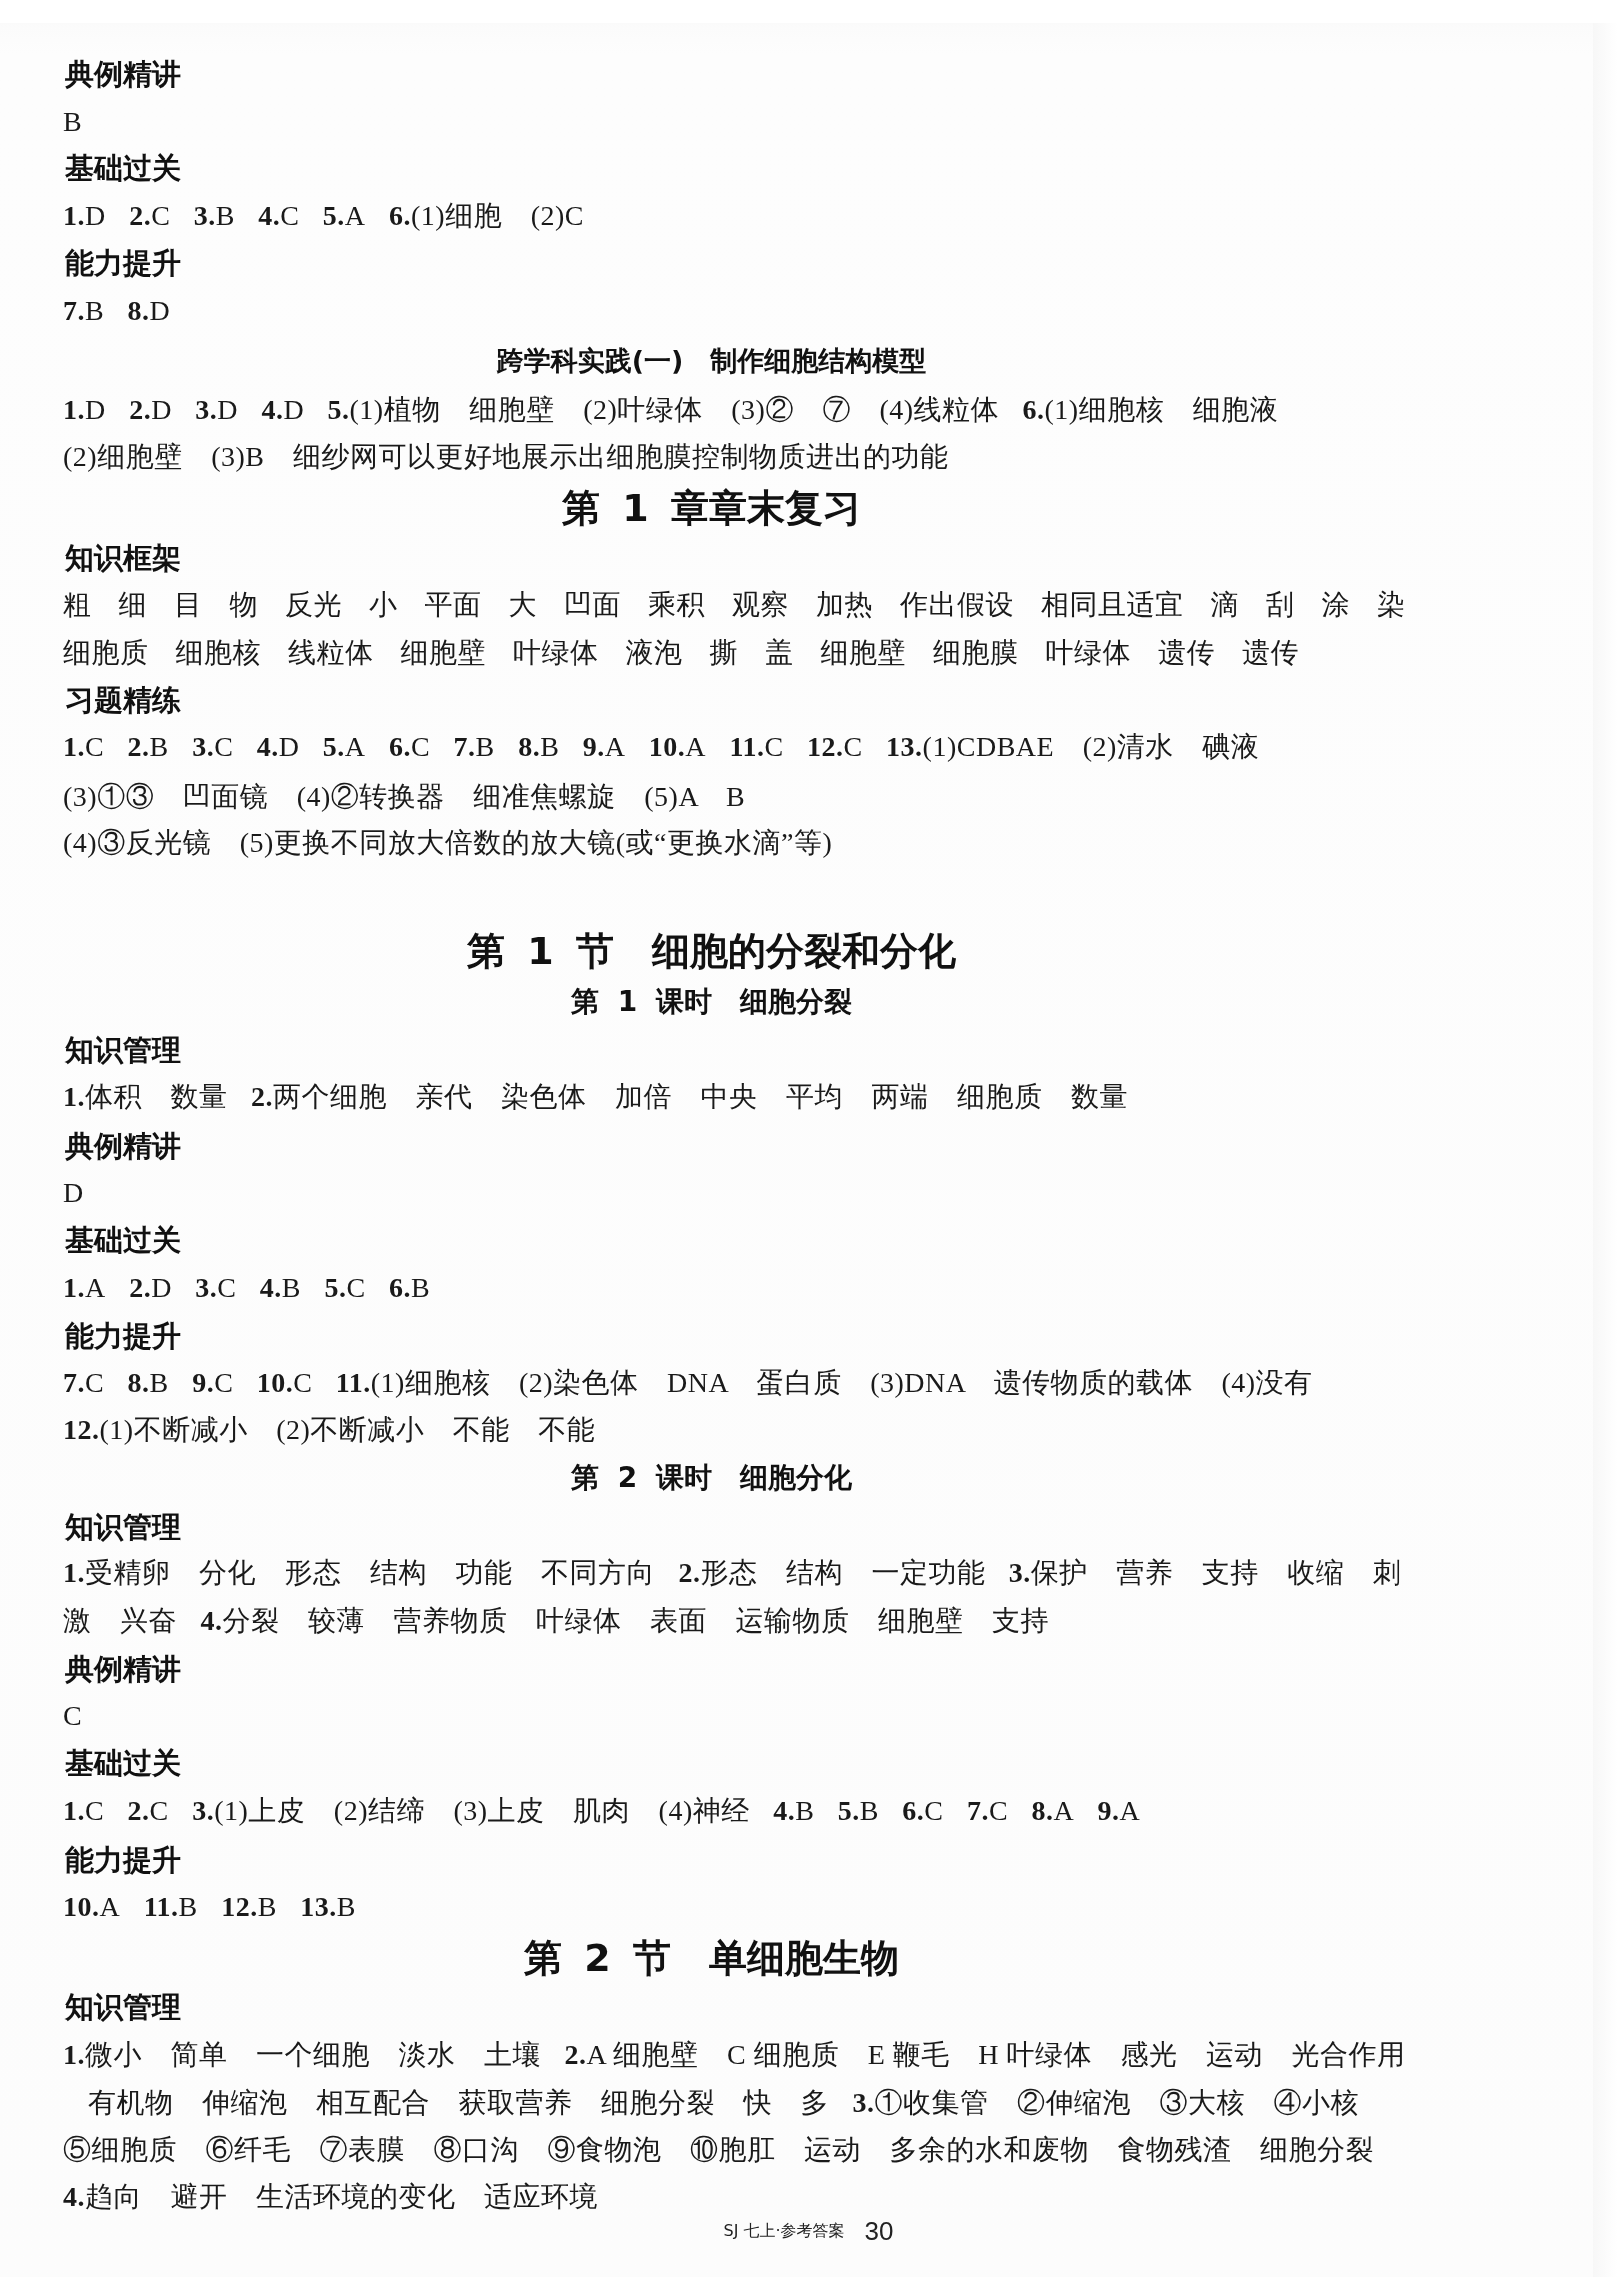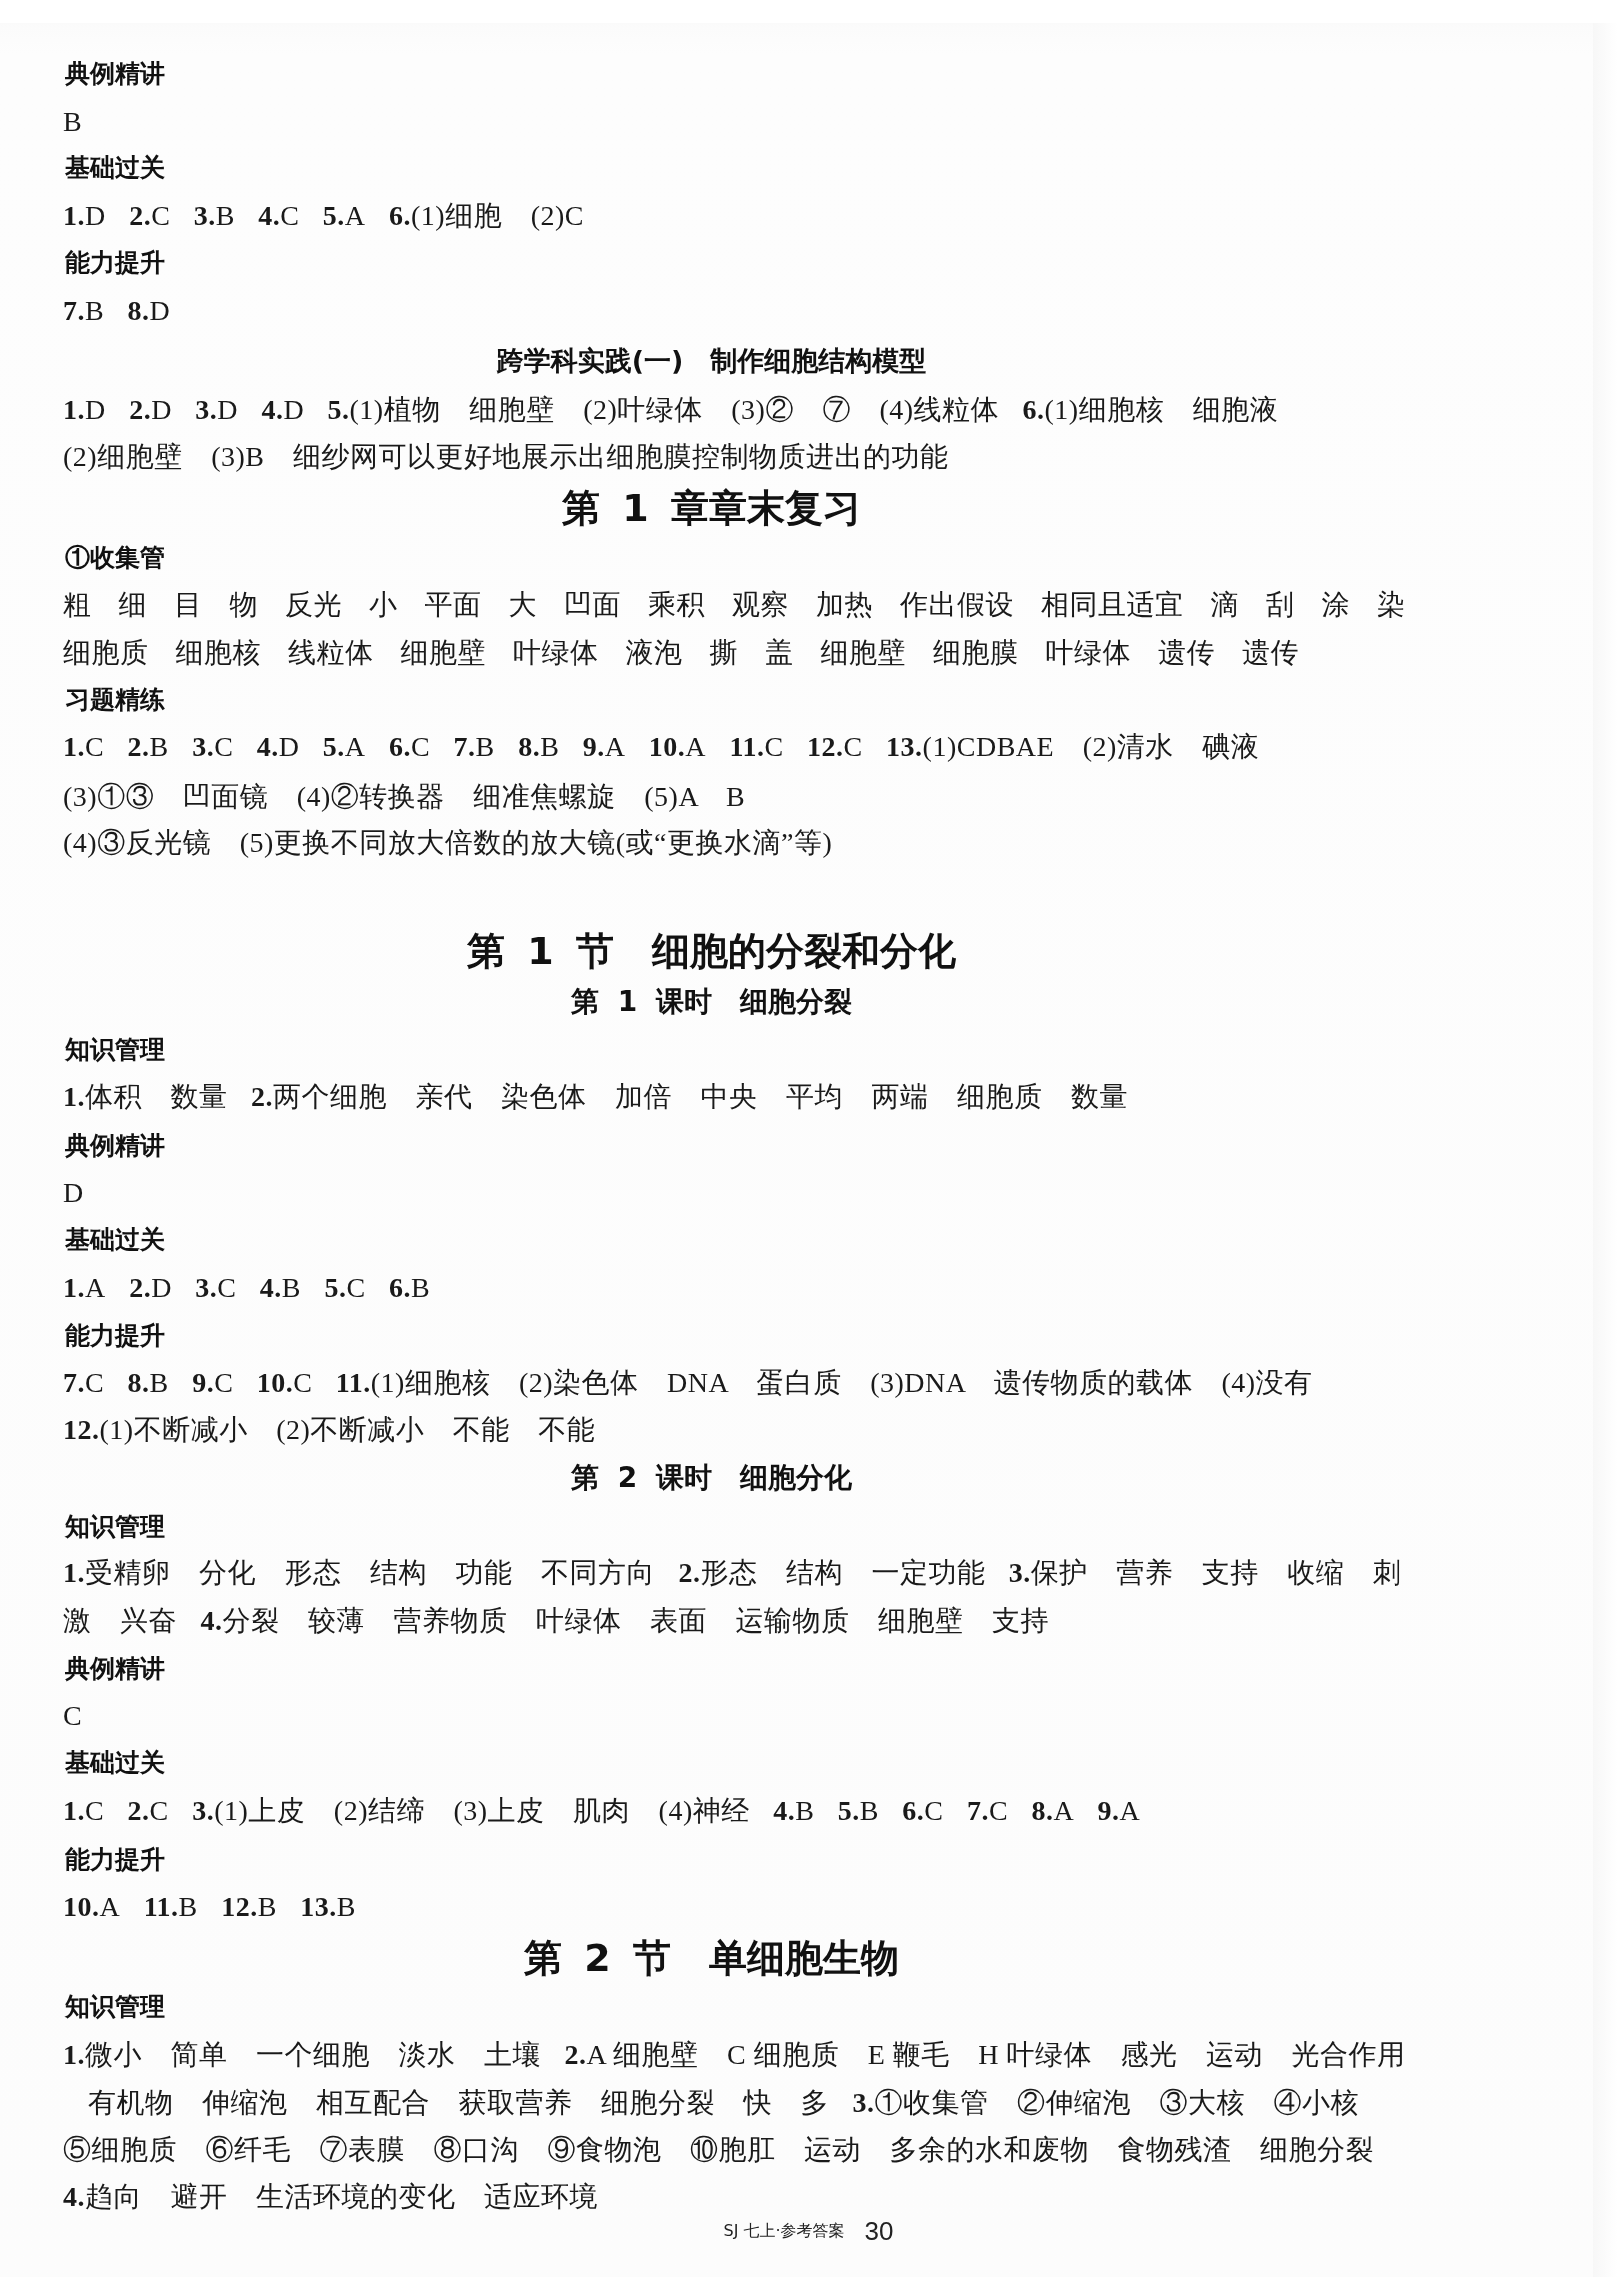--- a/index.html
+++ b/index.html
@@ -16,22 +16,22 @@
   .top-band { position:absolute; left:0; top:0; width:1617px; height:23.4px; background:#ffffff; }
   .bottom-band { position:absolute; left:0; top:2277px; width:1617px; height:18px; background:#ffffff; }
   .right-edge { position:absolute; left:1593px; top:23.4px; width:24px; height:2254px; background:linear-gradient(to right,#f7f7f7,#ffffff); }
   .line {
     position: absolute; left: 63px; white-space: nowrap;
     font-size: 28px; line-height: 36px; letter-spacing: 0.5px;
   }
   .line.indent { left: 88px; }
   .label {
     position: absolute; left: 65px; white-space: nowrap;
-    font-family: Liberation Serif, serif;
-    font-weight: bold; font-size: 25px; line-height: 36px; color:#111;
+    font-family: Liberation Sans, sans-serif;
+    font-weight: bold; font-size: 29px; line-height: 36px; color:#111;
   }
   .heading {
     position: absolute; left: 0; width: 1423px; text-align: center; white-space: nowrap;
     font-family: "DejaVu Sans", "Liberation Sans", sans-serif; font-weight: bold; color:#111;
   }
   .h-chapter { font-size: 34px; line-height: 43px; word-spacing: 12.6px; }
   .h-section { font-size: 38px; line-height: 40px; word-spacing: 9px; }
   .h-lesson  { font-size: 28px; line-height: 34px; word-spacing: 9px; }
   .h-practice{ font-size: 27px; line-height: 38px; word-spacing: 9px; }
   .item { display: inline-block; margin-right: 23.4px; }
@@ -59,21 +59,21 @@
   <div class="label" style="top:150px">基础过关</div>
   <div class="line" style="top:198px"><span class="item"><span class="num">1.</span><span>D</span></span><span class="item"><span class="num">2.</span><span>C</span></span><span class="item"><span class="num">3.</span><span>B</span></span><span class="item"><span class="num">4.</span><span>C</span></span><span class="item"><span class="num">5.</span><span>A</span></span><span class="item"><span class="num">6.</span><span>(1)细胞　(2)C</span></span></div>
   <div class="label" style="top:245px">能力提升</div>
   <div class="line" style="top:293px"><span class="item"><span class="num">7.</span><span>B</span></span><span class="item"><span class="num">8.</span><span>D</span></span></div>
 
   <div class="heading h-practice" style="top:342px">跨学科实践(一)　制作细胞结构模型</div>
   <div class="line" style="top:392px"><span class="item"><span class="num">1.</span><span>D</span></span><span class="item"><span class="num">2.</span><span>D</span></span><span class="item"><span class="num">3.</span><span>D</span></span><span class="item"><span class="num">4.</span><span>D</span></span><span class="item"><span class="num">5.</span><span>(1)植物　细胞壁　(2)叶绿体　(3)②　⑦　(4)线粒体</span></span><span class="item"><span class="num">6.</span><span>(1)细胞核　细胞液</span></span></div>
   <div class="line" style="top:439px">(2)细胞壁　(3)B　细纱网可以更好地展示出细胞膜控制物质进出的功能</div>
 
   <div class="heading h-section" style="top:488px">第 1 章章末复习</div>
-  <div class="label" style="top:540px">①收集管</div>
+  <div class="label" style="top:540px">知识框架</div>
   <div class="line" style="top:587px"><span class="word">粗</span><span class="word">细</span><span class="word">目</span><span class="word">物</span><span class="word">反光</span><span class="word">小</span><span class="word">平面</span><span class="word">大</span><span class="word">凹面</span><span class="word">乘积</span><span class="word">观察</span><span class="word">加热</span><span class="word">作出假设</span><span class="word">相同且适宜</span><span class="word">滴</span><span class="word">刮</span><span class="word">涂</span><span class="word">染</span></div>
   <div class="line" style="top:635px"><span class="word">细胞质</span><span class="word">细胞核</span><span class="word">线粒体</span><span class="word">细胞壁</span><span class="word">叶绿体</span><span class="word">液泡</span><span class="word">撕</span><span class="word">盖</span><span class="word">细胞壁</span><span class="word">细胞膜</span><span class="word">叶绿体</span><span class="word">遗传</span><span class="word">遗传</span></div>
   <div class="label" style="top:682px">习题精练</div>
   <div class="line" style="top:729px"><span class="item"><span class="num">1.</span><span>C</span></span><span class="item"><span class="num">2.</span><span>B</span></span><span class="item"><span class="num">3.</span><span>C</span></span><span class="item"><span class="num">4.</span><span>D</span></span><span class="item"><span class="num">5.</span><span>A</span></span><span class="item"><span class="num">6.</span><span>C</span></span><span class="item"><span class="num">7.</span><span>B</span></span><span class="item"><span class="num">8.</span><span>B</span></span><span class="item"><span class="num">9.</span><span>A</span></span><span class="item"><span class="num">10.</span><span>A</span></span><span class="item"><span class="num">11.</span><span>C</span></span><span class="item"><span class="num">12.</span><span>C</span></span><span class="item"><span class="num">13.</span><span>(1)CDBAE　(2)清水　碘液</span></span></div>
   <div class="line" style="top:779px">
     <span class="item">(3)①③　凹面镜　(4)②转换器　细准焦螺旋　(5)A　B</span><span></span>
   </div>
   <div class="line" style="top:825px">(4)③反光镜　(5)更换不同放大倍数的放大镜(或“更换水滴”等)</div>
 
   <div class="heading h-section" style="top:931px">第 1 节　细胞的分裂和分化</div>

